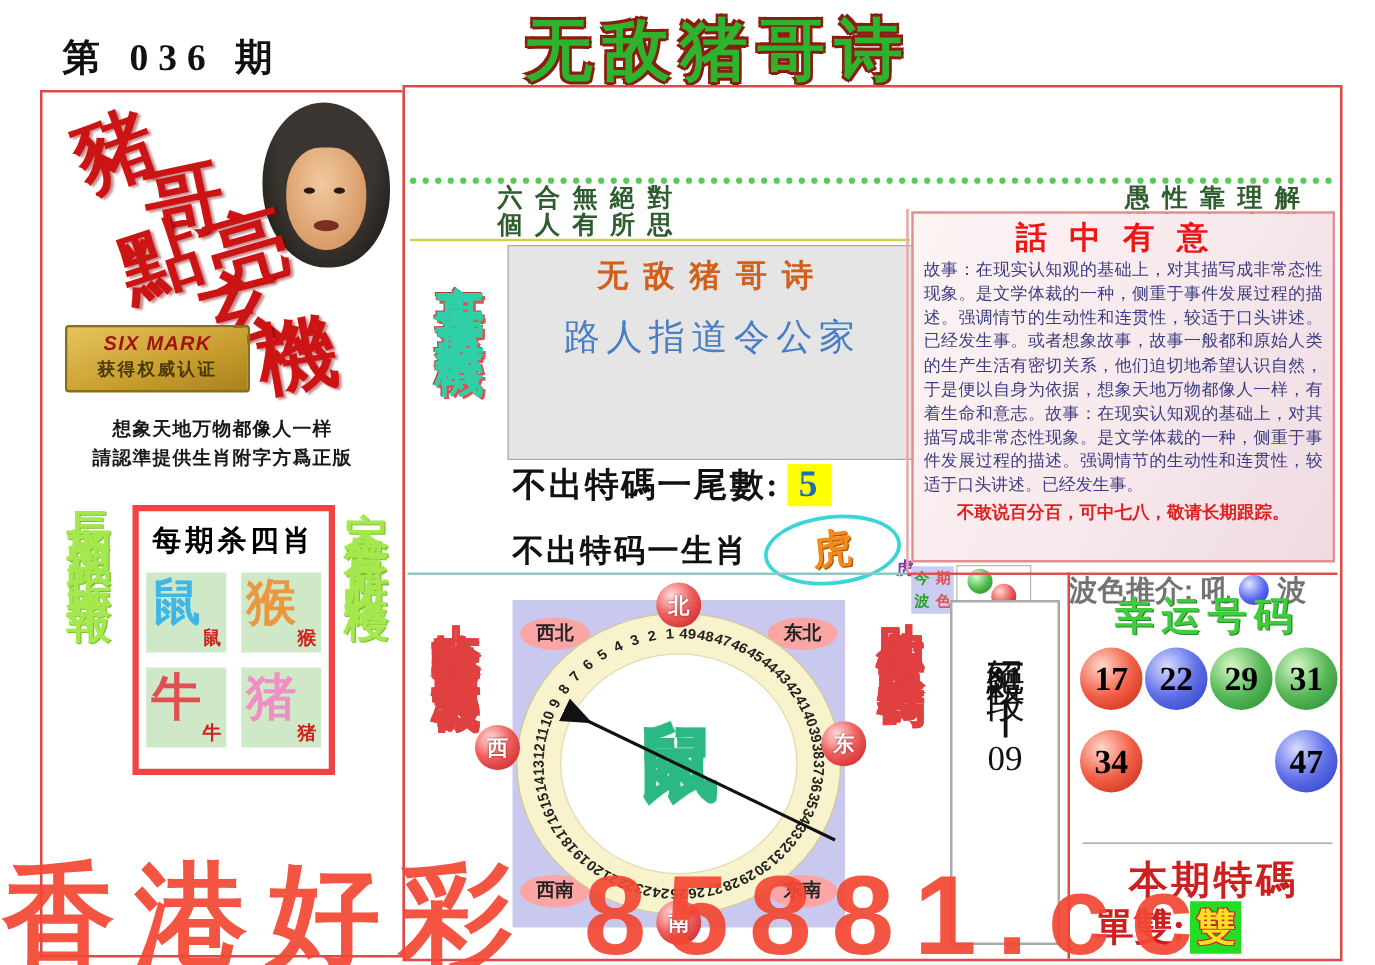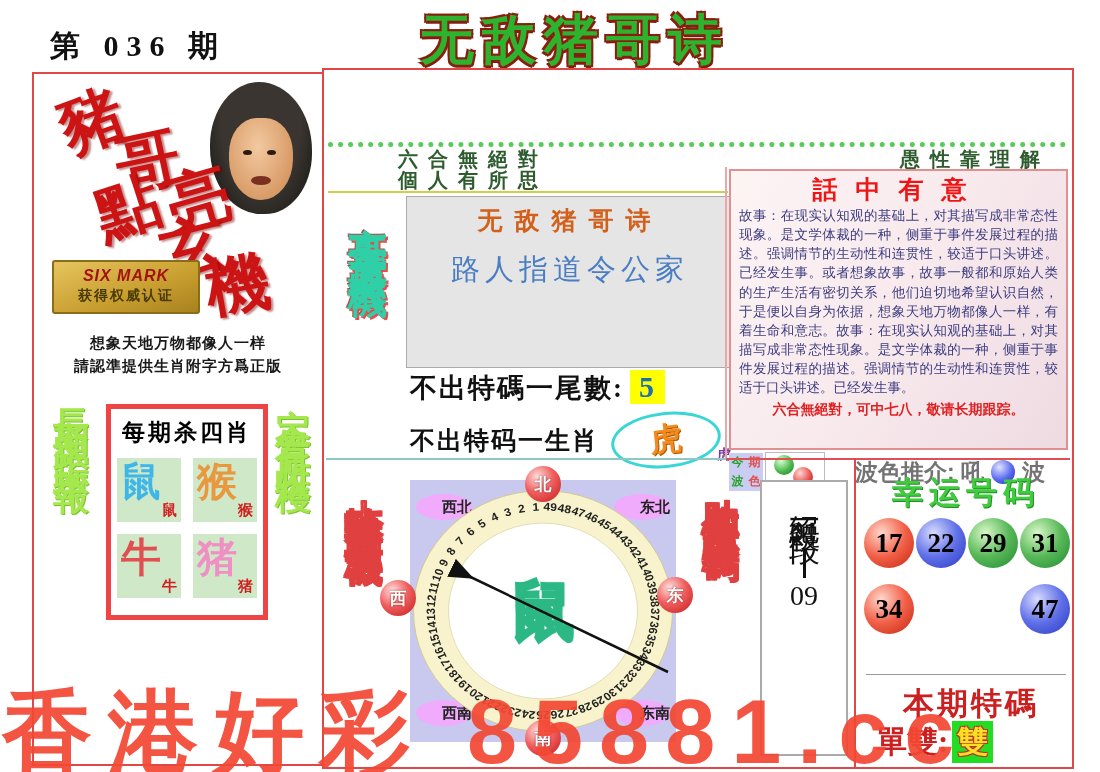--- a/index.html
+++ b/index.html
@@ -95,21 +95,21 @@
              background:radial-gradient(circle at 35% 30%,#dfe4ff,#5868f0 55%,#2030c0);}
   .hline-teal{position:absolute;left:2px;top:388px;width:400px;border-top:2px solid #8fc6c6;}
   .hline-red{position:absolute;left:402px;top:388px;width:344px;border-top:2px solid #e05050;}
   .wheel-vert{position:absolute;writing-mode:vertical-rl;text-orientation:upright;
               font:bold 38px "Liberation Sans",sans-serif;color:#fff;letter-spacing:8px;
               -webkit-text-stroke:1.5px #e04040;
               text-shadow:1px 1px 0 #e04040,-1px -1px 0 #e04040,1px -1px 0 #e04040,-1px 1px 0 #e04040;}
   .wheel-left{left:14px;top:400px;height:352px;}
   .wheel-right{left:372px;top:400px;height:352px;font-size:36px;}
   .wheel{position:absolute;left:86px;top:410px;width:266px;height:262px;background:#c9c9ef;}
-  .corner{position:absolute;width:56px;height:26px;background:#f0abfc;border-radius:50%;text-align:right;
+  .corner{position:absolute;width:56px;height:26px;background:#fca5a5;border-radius:50%;text-align:center;
           font:bold 15px "Liberation Serif",serif;line-height:26px;color:#222;}
   .corner.nw{left:6px;top:14px}.corner.ne{right:6px;top:14px}
   .corner.sw{left:6px;bottom:16px}.corner.se{right:6px;bottom:16px}
   .ring-wrap{position:absolute;left:50%;top:50%;transform:translate(-50%,-50%) scaleY(0.93);}
   .ring{position:relative;width:258px;height:258px;border-radius:50%;background:#f8f3cc;border:1px solid #cfc98f;}
   .ring-inner{position:absolute;left:50%;top:50%;transform:translate(-50%,-50%);
               width:188px;height:188px;border-radius:50%;background:#fff;border:1px solid #e0dcb0;}
   .ringnum{position:absolute;left:50%;top:50%;font:bold 12px "Liberation Sans",sans-serif;color:#222;}
   .dirball{position:absolute;width:36px;height:36px;border-radius:50%;z-index:5;
            background:radial-gradient(circle at 35% 30%,#ffe0e0,#f06060 45%,#c41818);
@@ -117,21 +117,21 @@
            font:bold 17px "Liberation Serif",serif;color:#fff;text-shadow:0 0 2px #801010;}
   .dirball.n{left:115px;top:-14px}.dirball.s{left:115px;top:240px}
   .dirball.w{left:-30px;top:100px}.dirball.e{left:247px;top:97px}
   .wheel-center{position:absolute;left:50%;top:50%;transform:translate(-50%,-50%);z-index:3;
                 font:bold 64px "Liberation Serif",serif;color:#eafff5;
                 -webkit-text-stroke:3px #2bb884;
                 text-shadow:0 0 2px #2bb884,0 0 3px #2bb884;}
   .arrow-svg{position:absolute;left:0;top:0;z-index:4;pointer-events:none;}
   .killzone{position:absolute;left:436px;top:410px;width:88px;height:276px;border:2px solid #aaa;
             background:#fff;display:flex;flex-direction:column;align-items:center;
-            padding-top:10px;box-sizing:border-box;}
+            padding-top:22px;box-sizing:border-box;}
   .kz-title{writing-mode:vertical-rl;text-orientation:upright;font:31px "Liberation Serif",serif;
             color:#111;letter-spacing:6px;}
   .kz-num{font:28px "Liberation Serif",serif;color:#111;line-height:1.15;}
   .kz-dash{width:3px;height:28px;background:#111;margin:2px 0;}
   .vdiv-red{position:absolute;left:530px;top:388px;height:309px;border-left:2px solid #e04848;}
   .lucky-title{position:absolute;left:540px;top:402px;width:204px;text-align:center;
                font:bold 31px "Liberation Serif",serif;color:#3fcc3f;letter-spacing:6px;
                text-shadow:1px 1px 0 #2a8a2a;}
   .lucky-balls{position:absolute;left:540px;top:448px;width:206px;display:flex;flex-wrap:wrap;
                justify-content:space-between;row-gap:16px;}
@@ -239,21 +239,21 @@
         <span class="tiger-glyph">虎</span>
       </span>
       <span class="tiger-mini">虎</span>
     </div>
 
     <div class="vdiv-pink"></div>
 
     <div class="story">
       <div class="story-title">話中有意</div>
       <div class="story-text">故事：在现实认知观的基础上，对其描写成非常态性现象。是文学体裁的一种，侧重于事件发展过程的描述。强调情节的生动性和连贯性，较适于口头讲述。已经发生事。或者想象故事，故事一般都和原始人类的生产生活有密切关系，他们迫切地希望认识自然，于是便以自身为依据，想象天地万物都像人一样，有着生命和意志。故事：在现实认知观的基础上，对其描写成非常态性现象。是文学体裁的一种，侧重于事件发展过程的描述。强调情节的生动性和连贯性，较适于口头讲述。已经发生事。</div>
-      <div class="story-footer">六合無絕對，可中七八，敬请长期跟踪。</div>
+      <div class="story-footer">不敢说百分百，可中七八，敬请长期跟踪。</div>
     </div>
 
     <div class="wave">
       <div class="wave-label" id="wave-label">
           <span style="color: rgb(42, 160, 42);">今</span>
           <span style="color: rgb(224, 80, 80);">期</span>
           <span style="color: rgb(42, 160, 42);">波</span>
           <span style="color: rgb(224, 80, 80);">色</span>
         </div>
       <div class="wave-balls">

